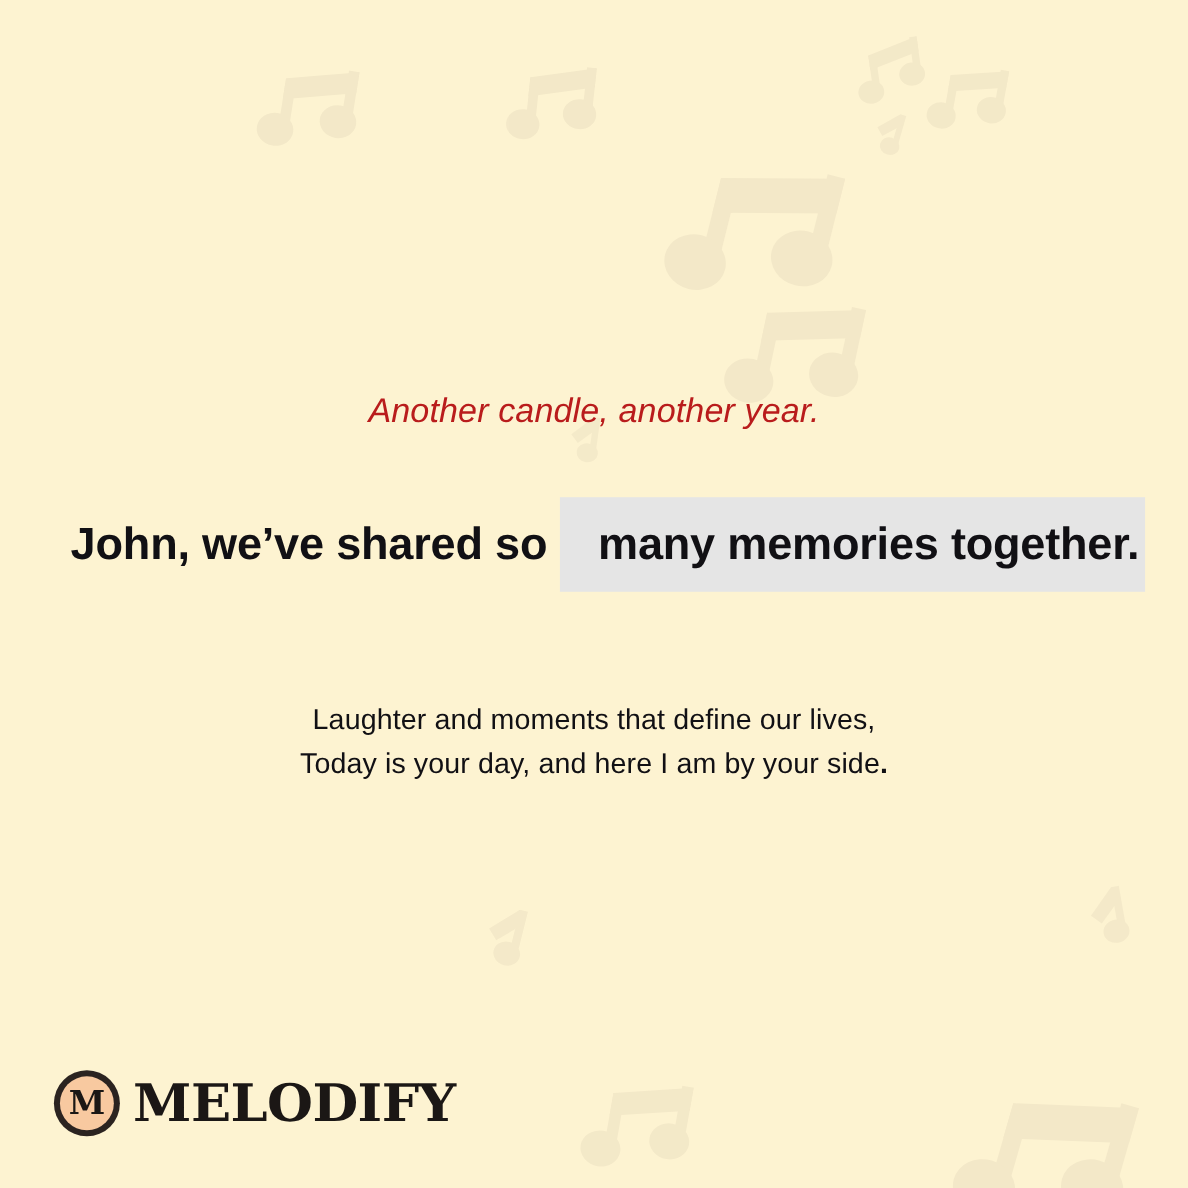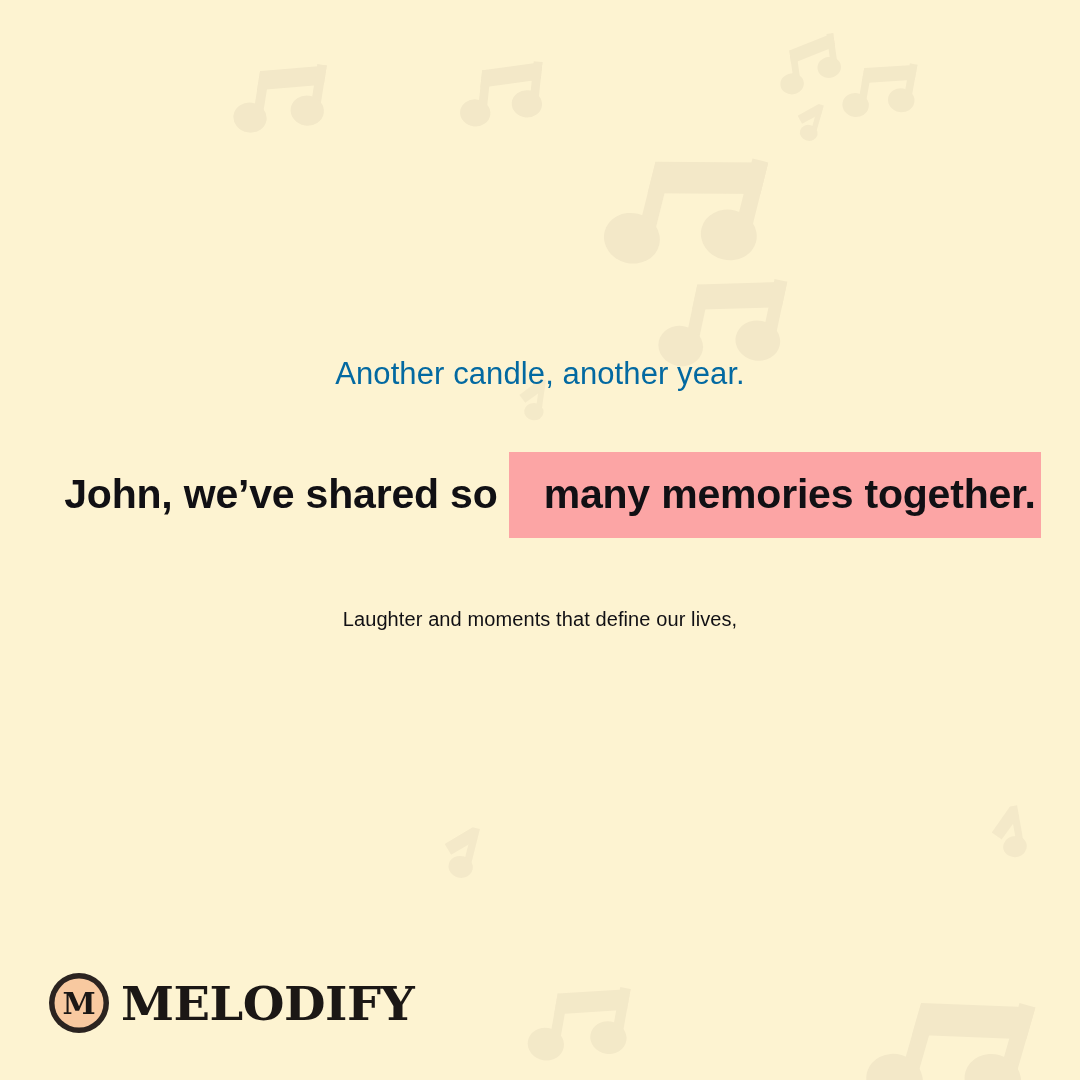--- a/index.html
+++ b/index.html
@@ -74,24 +74,24 @@
     background: #FBAE85;
     padding: 19px 5px 21px 5px;
     margin: 0;
     box-decoration-break: clone;
     -webkit-box-decoration-break: clone;
   }
 
   .lyric-body {
     position: absolute;
     left: 0;
-    top: 604px;
+    top: 635px;
     width: 1080px;
     text-align: center;
-    font-size: 20px;
+    font-size: 26px;
     font-weight: 400;
     letter-spacing: 0.1px;
     color: #111014;
     line-height: 1.52;
   }
   .lyric-body .strong-dot {
     font-weight: 700;
   }
 
   
@@ -199,26 +199,27 @@
         <path d="M18 26 L92 8 L92 30 L18 48 Z"></path>
         <rect x="18" y="26" width="11" height="55"></rect>
         <rect x="81" y="8" width="11" height="55"></rect>
         <ellipse cx="15" cy="80" rx="19" ry="17"></ellipse>
         <ellipse cx="78" cy="62" rx="19" ry="17"></ellipse>
       </g>
     </svg>
 
   <div id="content">
 
-    <div class="lyric-top" style="color: #0369a1;">Another candle, another year.</div>
-
-    <div class="headline" style="color: rgb(17, 16, 20);"><span class="hl-plain">John, we’ve shared so </span><span class="hl-mark" style="background: #fca5a5; padding-left: 35px;">many memories together.</span></div>
+    <div class="lyric-top" style="color: #b91c1c; font-style: italic;">Another candle, another year.</div>
+
+    <div class="headline" style="color: rgb(17, 16, 20);"><span class="hl-plain">John, we’ve shared so </span><span class="hl-mark" style="background: #e5e5e5; padding-left: 35px;">many memories together.</span></div>
 
     <div class="lyric-body" style="color: rgb(17, 16, 20);">
       <div>Laughter and moments that define our lives,</div>
+      <div><span>Today is your day, and here I am by your side</span><span class="strong-dot">.</span></div>
     </div>
 
     <div id="logo">
       <div class="badge">
         <svg viewBox="0 0 62 62" width="62" height="62" xmlns="http://www.w3.org/2000/svg">
           <circle id="badge-ring" cx="31" cy="31" r="30" fill="#2B2320"></circle>
           <circle id="badge-fill" cx="31" cy="31" r="24.5" fill="#F8C9A0"></circle>
           <text id="badge-letter-text" x="31" y="31" text-anchor="middle" dominant-baseline="central" font-family="'DejaVu Serif','Liberation Serif',serif" font-weight="700" font-size="30" fill="#1B1715">M</text>
         </svg>
       </div>

